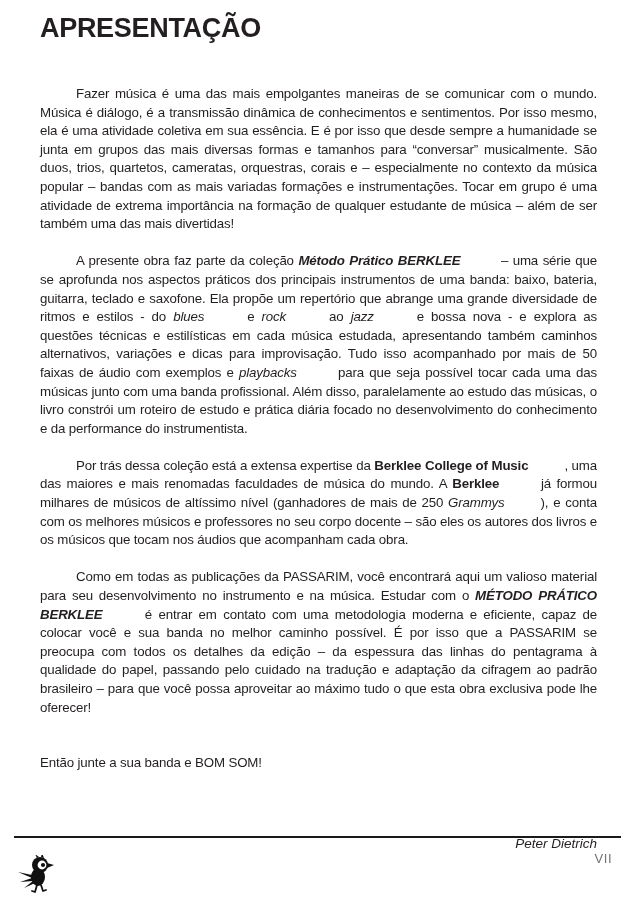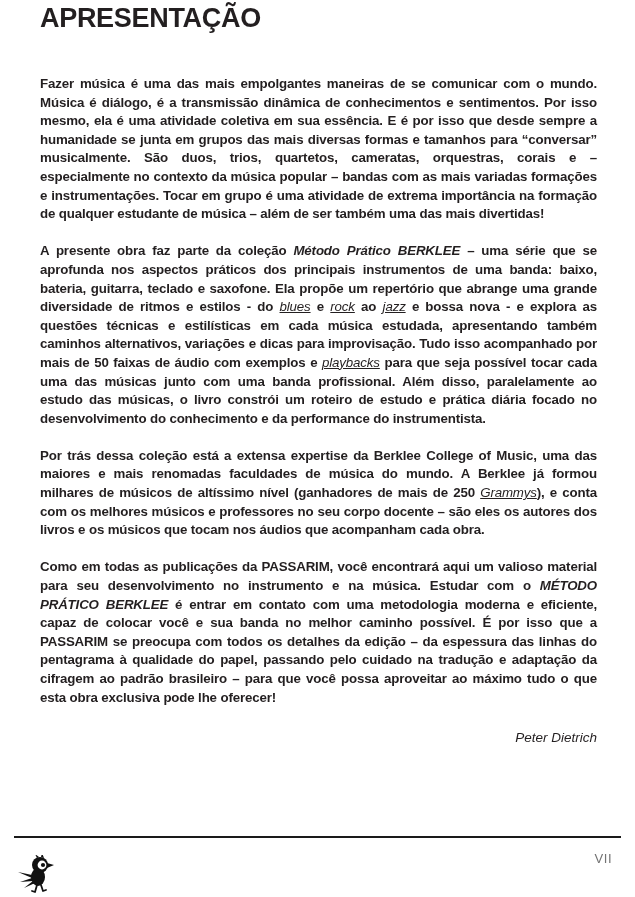--- a/index.html
+++ b/index.html
@@ -9,53 +9,53 @@
     width: 635px;
     height: 897px;
     background: #ffffff;
     font-family: "Liberation Sans", "DejaVu Sans", sans-serif;
     color: #231f20;
     overflow: hidden;
   }
   .content {
     position: absolute;
     left: 40px;
-    top: 3px;
+    top: 13px;
     width: 557px;
   }
   .page-title {
     font-size: 27px;
     font-weight: 700;
     letter-spacing: -0.3px;
     color: #231f20;
     margin: 0 0 41px 0;
   }
   p.body-par {
     font-size: 13.3px;
     line-height: 18.6px;
     letter-spacing: -0.15px;
     text-align: justify;
     margin: 0 0 18.6px 0;
   }
-  .seg-n { font-style: normal; font-weight: bold; }
+  .seg-n { font-style: normal; font-weight: normal; margin-left: 36px; }
   .seg-b { font-weight: 700; font-style: italic; }
-  .seg-i { font-style: italic; text-decoration: underline; }
+  .seg-i { font-style: italic; }
   .seg-bi { font-weight: 700; }
   p.closing-line {
     font-size: 13.3px;
     line-height: 18.6px;
     letter-spacing: -0.15px;
     text-align: left;
     margin-top: 37px;
   }
   p.signature {
     font-size: 13.5px;
     font-style: italic;
     text-align: right;
-    margin-top: 23px;
+    margin-top: 63px;
   }
   .footer-rule {
     position: absolute;
     left: 14px;
     top: 836px;
     width: 607px;
     height: 2px;
     background: #1a1a1a;
   }
   .bird-logo {
@@ -79,20 +79,21 @@
 
 <div class="page">
   <div class="content">
     <h1 class="page-title">APRESENTAÇÃO</h1>
 
     <p class="body-par"><span class="seg-n">Fazer música é uma das mais empolgantes maneiras de se comunicar com o mundo. Música é diálogo, é a transmissão dinâmica de conhecimentos e sentimentos. Por isso mesmo, ela é uma atividade coletiva em sua essência. E é por isso que desde sempre a humanidade se junta em grupos das mais diversas formas e tamanhos para “conversar” musicalmente. São duos, trios, quartetos, cameratas, orquestras, corais e – especialmente no contexto da música popular – bandas com as mais variadas formações e instrumentações. Tocar em grupo é uma atividade de extrema importância na formação de qualquer estudante de música – além de ser também uma das mais divertidas!</span></p>
     <p class="body-par"><span class="seg-n">A presente obra faz parte da coleção </span><span class="seg-b">Método Prático BERKLEE</span><span class="seg-n"> – uma série que se aprofunda nos aspectos práticos dos principais instrumentos de uma banda: baixo, bateria, guitarra, teclado e saxofone. Ela propõe um repertório que abrange uma grande diversidade de ritmos e estilos - do </span><span class="seg-i">blues</span><span class="seg-n"> e </span><span class="seg-i">rock</span><span class="seg-n"> ao </span><span class="seg-i">jazz</span><span class="seg-n"> e bossa nova - e explora as questões técnicas e estilísticas em cada música estudada, apresentando também caminhos alternativos, variações e dicas para improvisação. Tudo isso acompanhado por mais de 50 faixas de áudio com exemplos e </span><span class="seg-i">playbacks</span><span class="seg-n"> para que seja possível tocar cada uma das músicas junto com uma banda profissional. Além disso, paralelamente ao estudo das músicas, o livro constrói um roteiro de estudo e prática diária focado no desenvolvimento do conhecimento e da performance do instrumentista.</span></p>
     <p class="body-par"><span class="seg-n">Por trás dessa coleção está a extensa expertise da </span><span class="seg-bi">Berklee College of Music</span><span class="seg-n">, uma das maiores e mais renomadas faculdades de música do mundo. A </span><span class="seg-bi">Berklee</span><span class="seg-n"> já formou milhares de músicos de altíssimo nível (ganhadores de mais de 250 </span><span class="seg-i">Grammys</span><span class="seg-n">), e conta com os melhores músicos e professores no seu corpo docente – são eles os autores dos livros e os músicos que tocam nos áudios que acompanham cada obra.</span></p>
     <p class="body-par"><span class="seg-n">Como em todas as publicações da PASSARIM, você encontrará aqui um valioso material para seu desenvolvimento no instrumento e na música. Estudar com o </span><span class="seg-b">MÉTODO PRÁTICO BERKLEE</span><span class="seg-n"> é entrar em contato com uma metodologia moderna e eficiente, capaz de colocar você e sua banda no melhor caminho possível. É por isso que a PASSARIM se preocupa com todos os detalhes da edição – da espessura das linhas do pentagrama à qualidade do papel, passando pelo cuidado na tradução e adaptação da cifragem ao padrão brasileiro – para que você possa aproveitar ao máximo tudo o que esta obra exclusiva pode lhe oferecer!</span></p>
 
+    <p class="closing-line">Então junte a sua banda e BOM SOM!</p>
     <p class="signature">Peter Dietrich</p>
   </div>
 
   <div class="footer-rule"></div>
 
   <svg class="bird-logo" viewBox="0 0 40 38" xmlns="http://www.w3.org/2000/svg" aria-hidden="true">
 
     <path d="M14 20 L0 17 L14 23 Z" fill="#111"></path>
     <path d="M14 23 L2 27 L15 26 Z" fill="#111"></path>
     <path d="M15 26 L6 33 L17 28 Z" fill="#111"></path>

